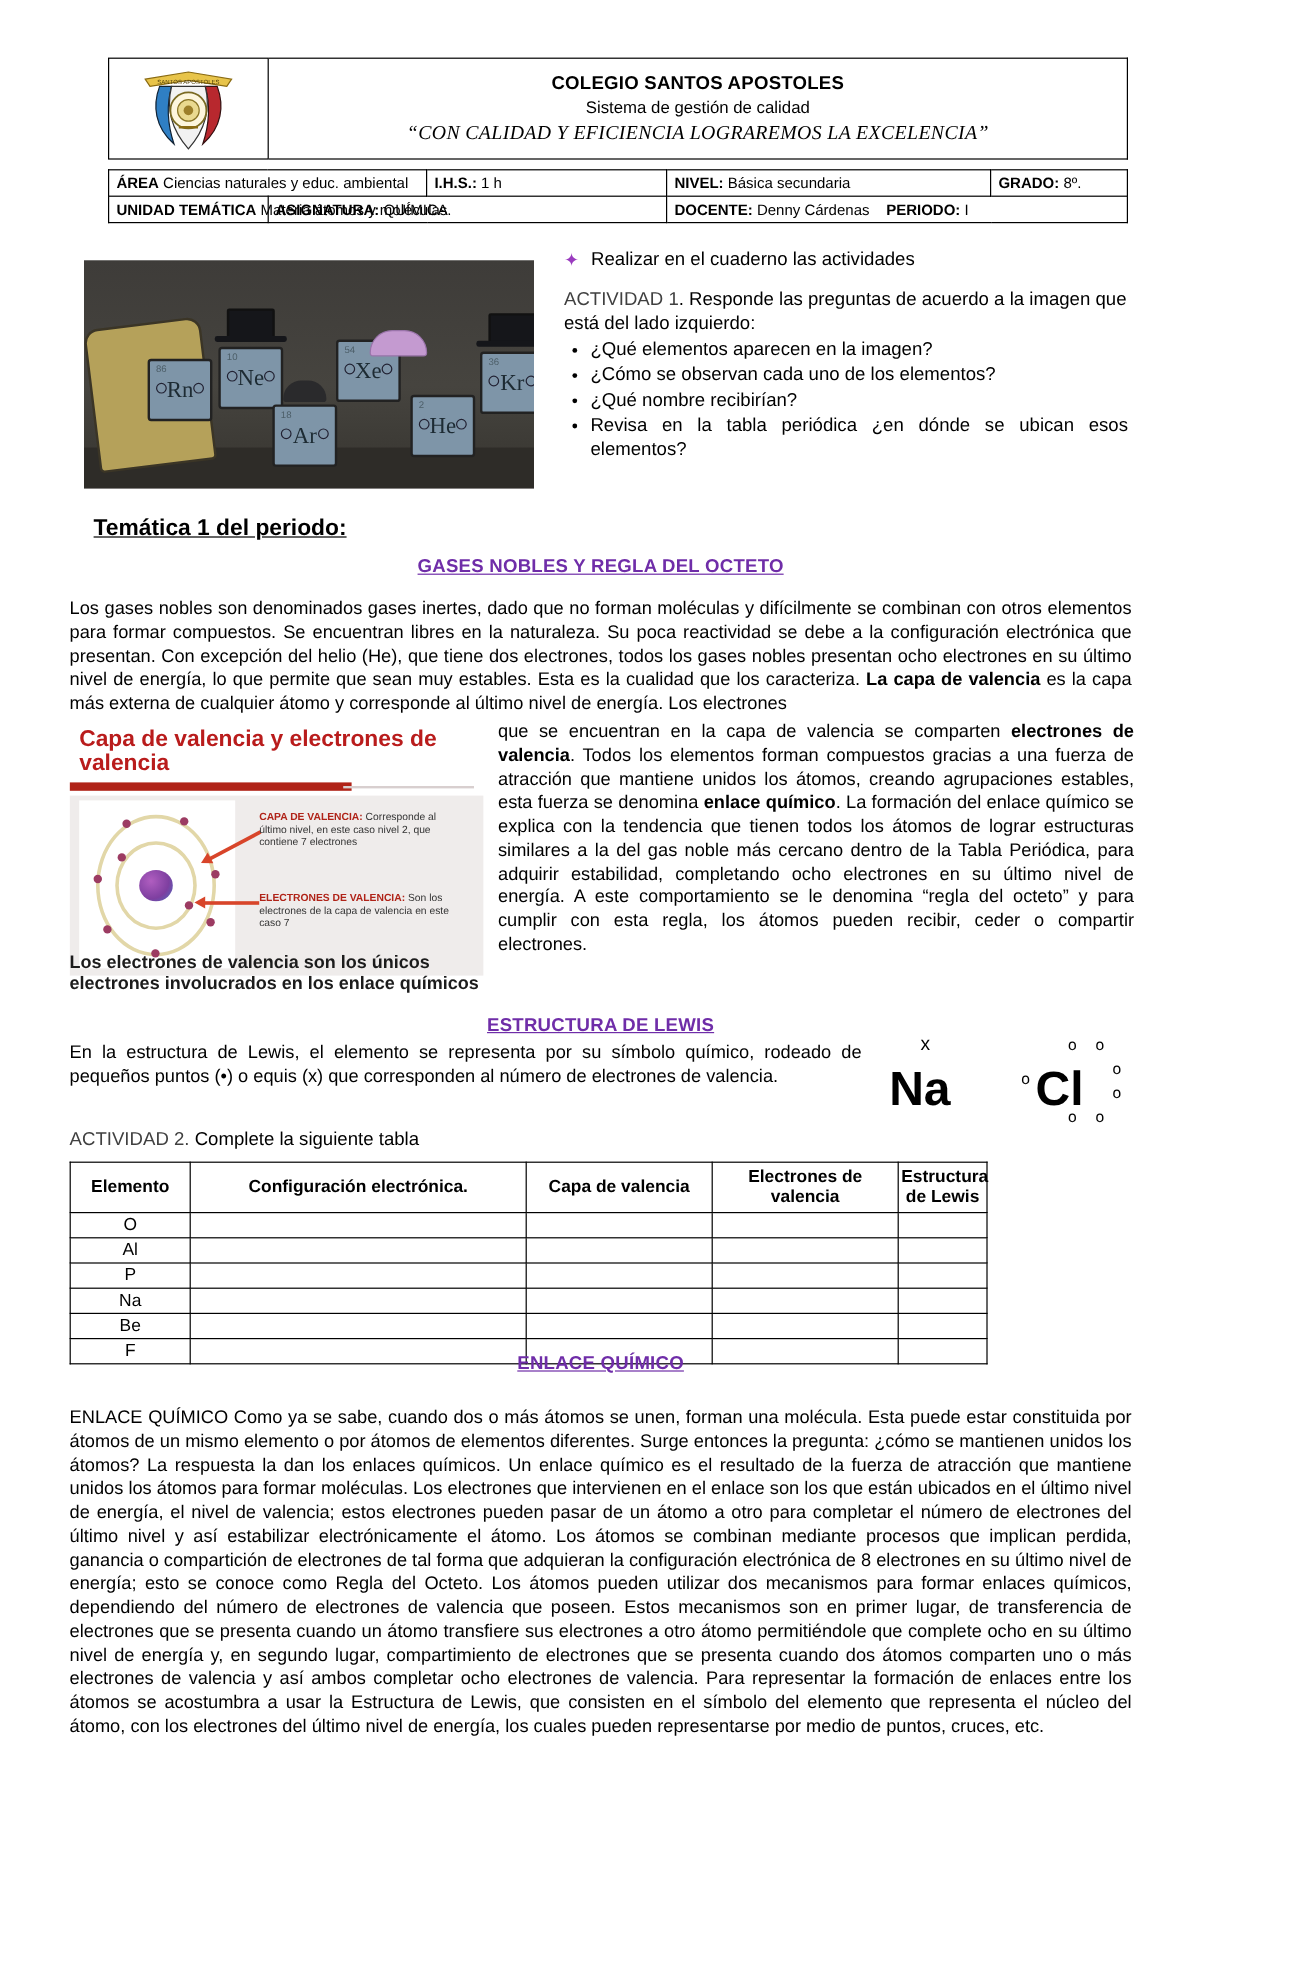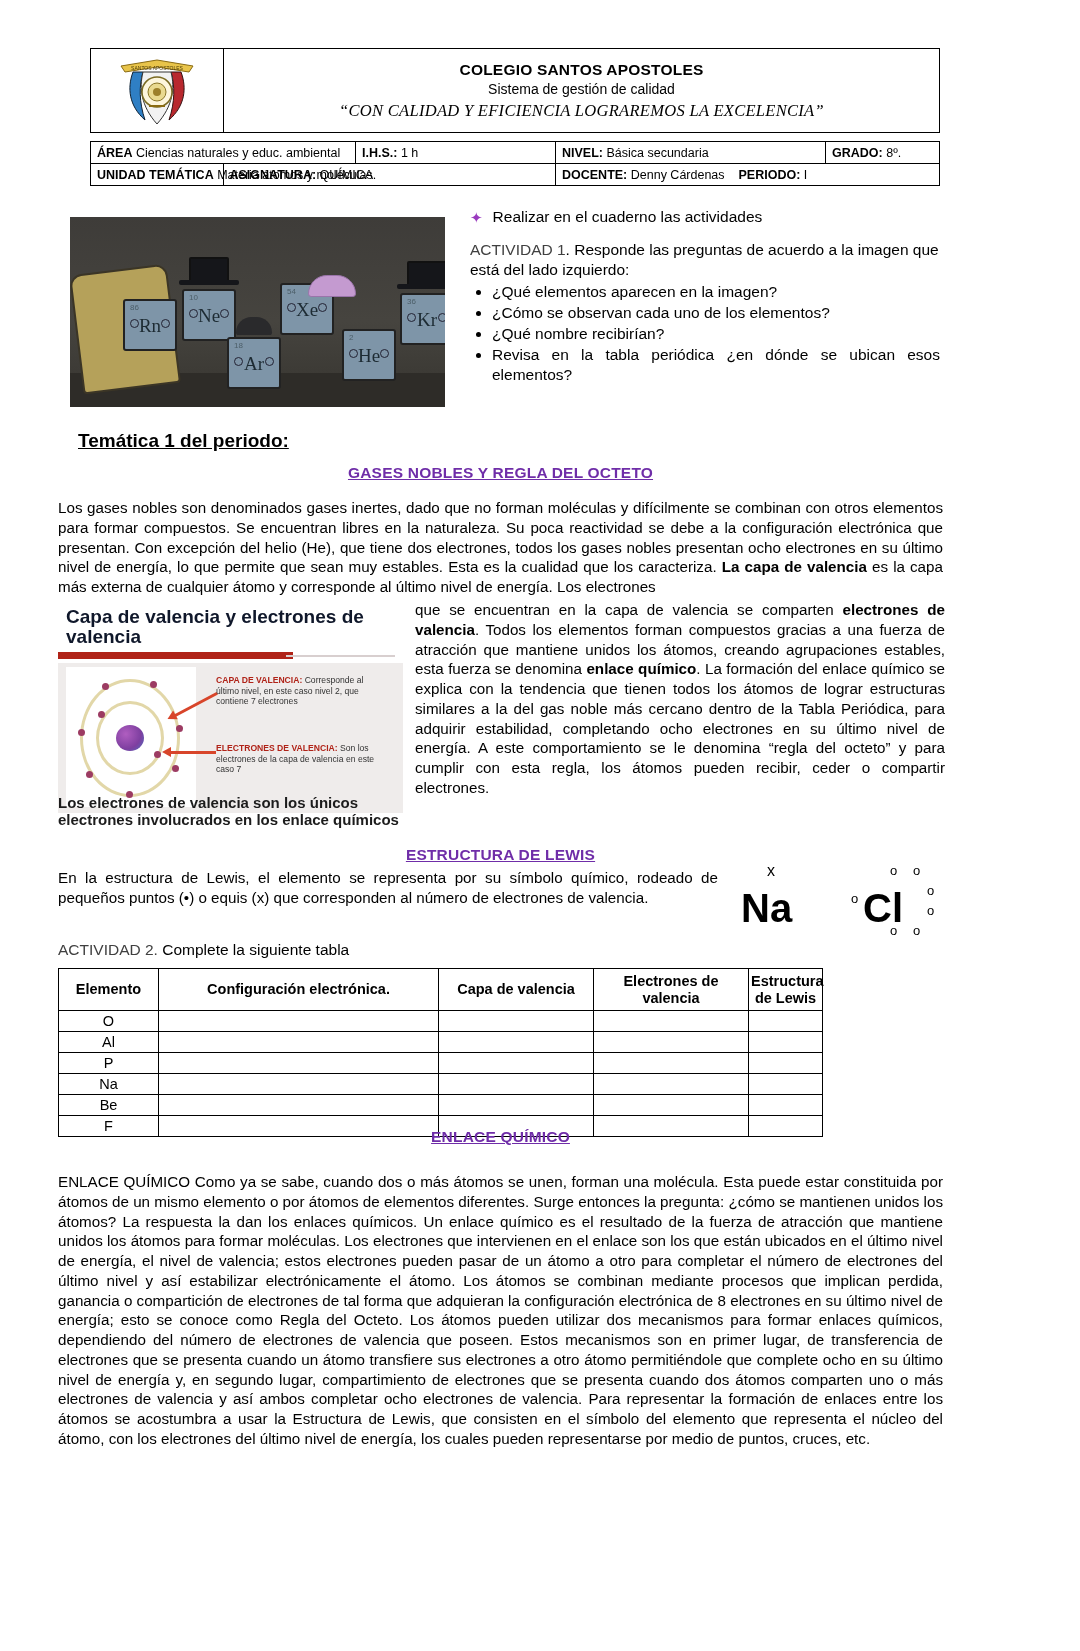--- a/index.html
+++ b/index.html
@@ -83,21 +83,21 @@
                font-size:15.5px; letter-spacing:.2px; }
 
   .body-text { font-size:15.2px; line-height:1.30; text-align:justify; }
 
   .para1 { position:absolute; left:58px; top:498px; width:885px; }
   .gn-title { position:absolute; left:58px; top:464px; width:885px; }
 
   
   .info-img { position:absolute; left:58px; top:601px; width:345px; height:230px;
               background:#ffffff; border:0; overflow:hidden; }
-  .info-img .ttl { color:#0f172a; font-weight:bold; font-size:19px; line-height:1.05;
+  .info-img .ttl { color:#b91c1c; font-weight:bold; font-size:19px; line-height:1.05;
                    padding:6px 8px 0 8px; }
   .info-img .rule { height:7px; background:#b02318; margin:5px 8px 0 0; width:68%; }
   .info-img .rule2 { height:2px; background:#d8cfcf; margin:-4px 8px 0 66%; }
   .info-img .panel { position:relative; margin-top:6px; height:150px; background:#efeceb; }
   .atom { position:absolute; left:8px; top:4px; width:130px; height:140px; background:#fff; }
   .orb { position:absolute; border:3px solid #e2d7a8; border-radius:50%; }
   .orb.o1 { left:14px; top:12px; width:100px; height:118px; }
   .orb.o2 { left:30px; top:34px; width:68px; height:74px; }
   .nuc { position:absolute; left:50px; top:58px; width:28px; height:26px; border-radius:50%;
          background:radial-gradient(circle at 35% 35%, #b05ec0, #7e3fa0 60%, #4b6fc0 100%); }

